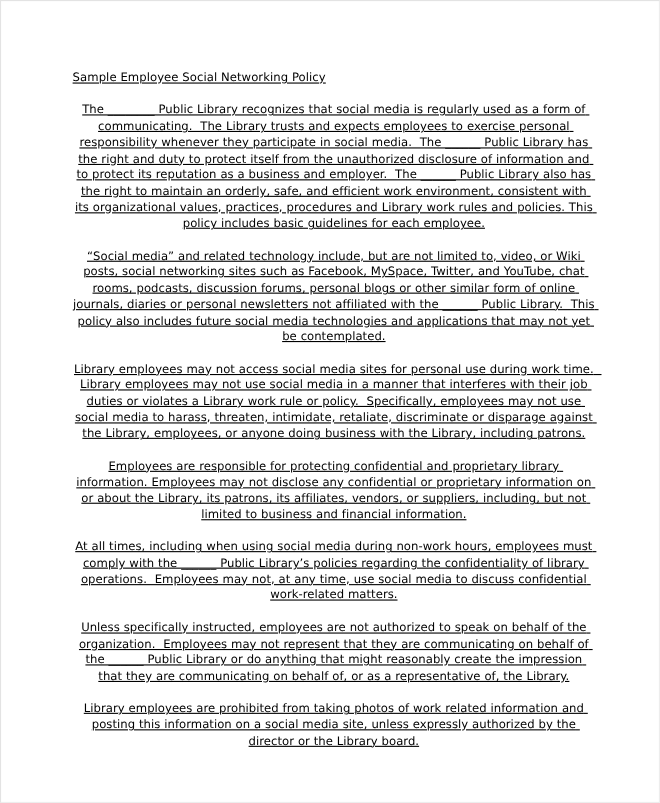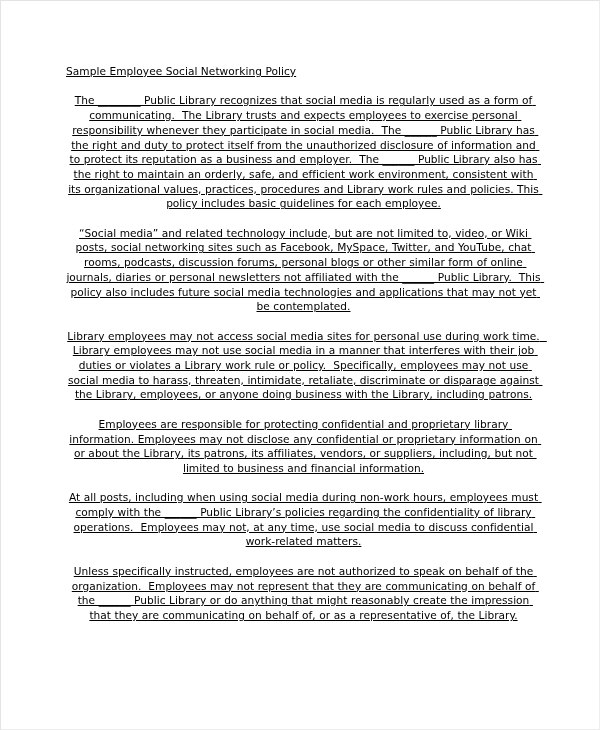--- a/index.html
+++ b/index.html
@@ -65,19 +65,20 @@
     <p class="doc-title">Sample Employee Social Networking Policy</p>
 
     <p class="para">The ________ Public Library recognizes that social media is regularly used as a form of communicating.  The Library trusts and expects employees to exercise personal responsibility whenever they participate in social media.  The ______ Public Library has the right and duty to protect itself from the unauthorized disclosure of information and to protect its reputation as a business and employer.  The ______ Public Library also has the right to maintain an orderly, safe, and efficient work environment, consistent with its organizational values, practices, procedures and Library work rules and policies. This policy includes basic guidelines for each employee.</p>
 
     <p class="para">“Social media” and related technology include, but are not limited to, video, or Wiki posts, social networking sites such as Facebook, MySpace, Twitter, and YouTube, chat rooms, podcasts, discussion forums, personal blogs or other similar form of online journals, diaries or personal newsletters not affiliated with the ______ Public Library.  This policy also includes future social media technologies and applications that may not yet be contemplated.</p>
 
     <p class="para">Library employees may not access social media sites for personal use during work time.  Library employees may not use social media in a manner that interferes with their job duties or violates a Library work rule or policy.  Specifically, employees may not use social media to harass, threaten, intimidate, retaliate, discriminate or disparage against the Library, employees, or anyone doing business with the Library, including patrons.</p>
 
     <p class="para">Employees are responsible for protecting confidential and proprietary library information. Employees may not disclose any confidential or proprietary information on or about the Library, its patrons, its affiliates, vendors, or suppliers, including, but not limited to business and financial information.</p>
 
-    <p class="para">At all posts, including when using social media during non-work hours, employees must comply with the ______ Public Library’s policies regarding the confidentiality of library operations.  Employees may not, at any time, use social media to discuss confidential work-related matters.</p>
+    <p class="para">At all times, including when using social media during non-work hours, employees must comply with the ______ Public Library’s policies regarding the confidentiality of library operations.  Employees may not, at any time, use social media to discuss confidential work-related matters.</p>
 
     <p class="para">Unless specifically instructed, employees are not authorized to speak on behalf of the organization.  Employees may not represent that they are communicating on behalf of the ______ Public Library or do anything that might reasonably create the impression that they are communicating on behalf of, or as a representative of, the Library.</p>
 
+    <p class="para">Library employees are prohibited from taking photos of work related information and posting this information on a social media site, unless expressly authorized by the director or the Library board.</p>
 
   </div>
 </div>
 
 </body></html>

